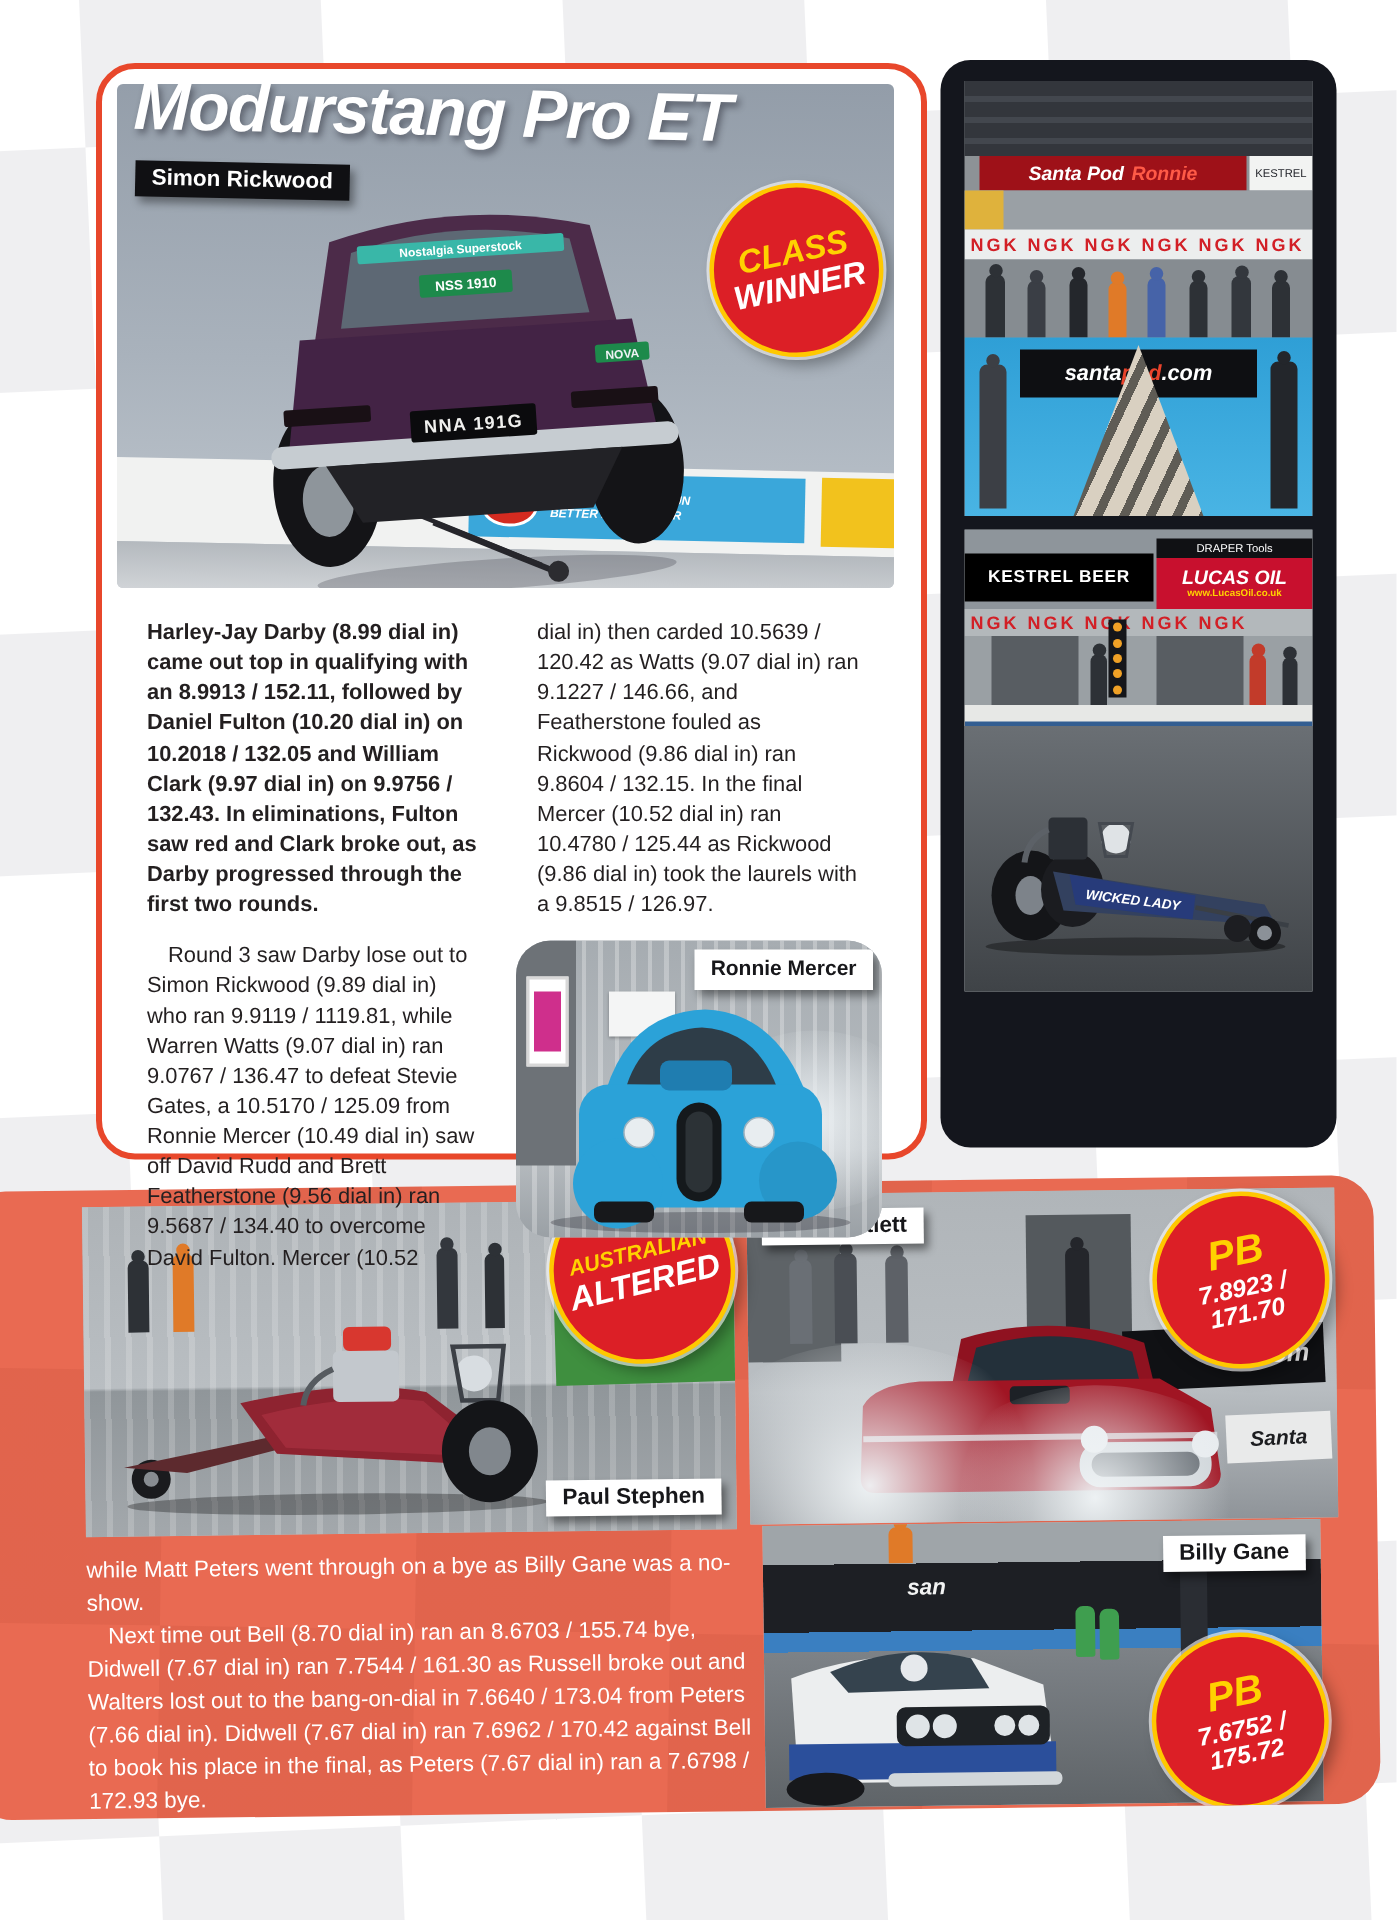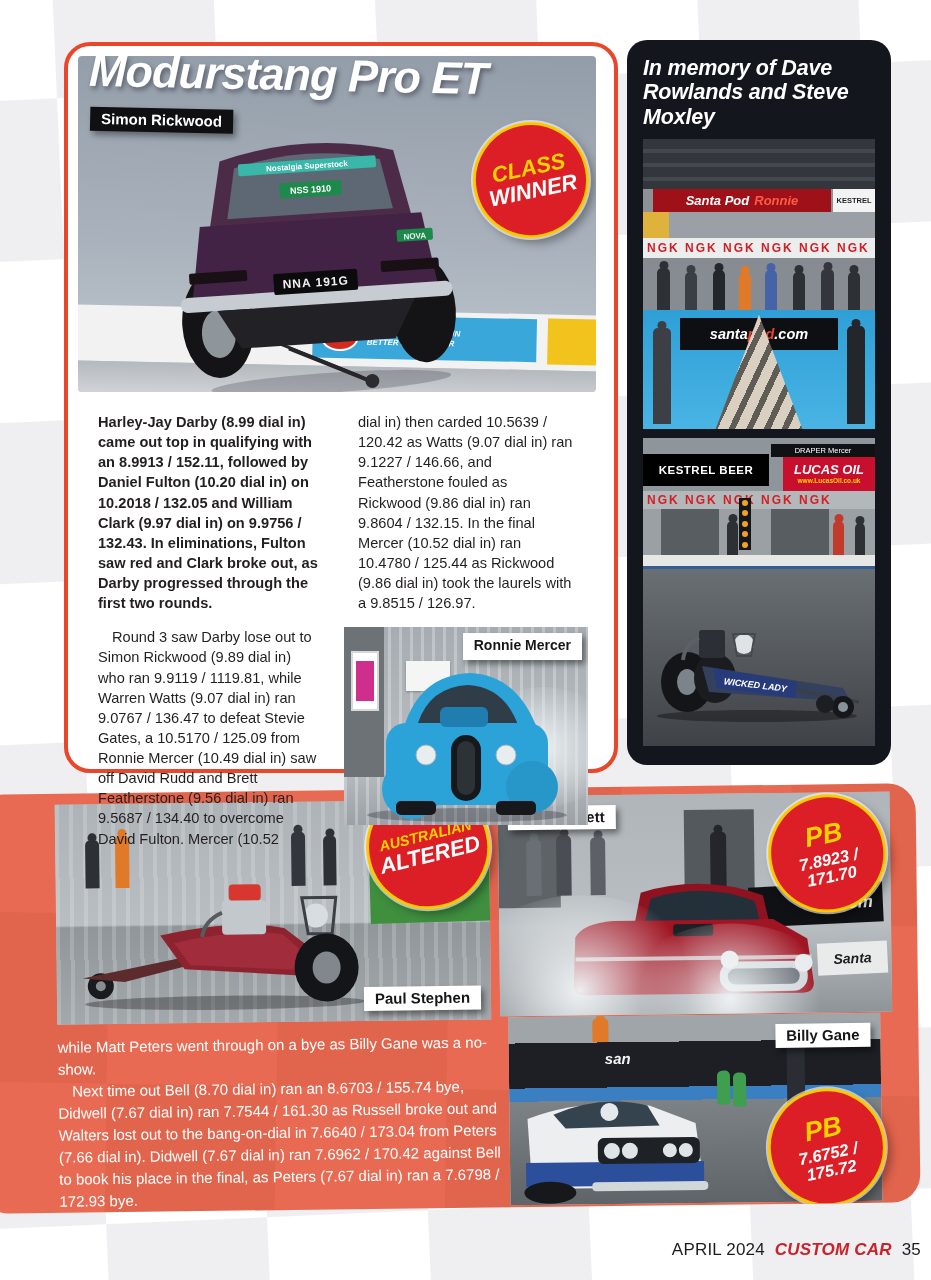--- a/index.html
+++ b/index.html
@@ -42,21 +42,21 @@
 
   .cols{position:absolute;top:352px;color:#231f20;font-size:14.6px;line-height:1.38;}
   .col-left{left:16px;width:250px;}
   .col-right{left:276px;width:244px;}
   .cols p{margin:14px;}
   .p-bold{font-weight:bold;}
   .p-indent{text-indent:14px;}
 
   
   .rm{position:relative;margin-top:8px;width:244px;height:198px;overflow:hidden;
-      background:#b9bec2;}
+      background:#b9bec2;border-radius:23px;}
   .rm-wall{position:absolute;inset:0;background:
       repeating-linear-gradient(90deg,rgba(255,255,255,.28) 0 3px,rgba(0,0,0,0) 3px 11px),
       linear-gradient(180deg,#a6acb1 0%,#b9bec2 70%,#9aa0a5 100%);}
   .rm-door{position:absolute;left:0;top:0;width:40px;height:150px;background:#6d7277;}
   .rm-pink{position:absolute;left:7px;top:24px;width:24px;height:56px;background:#fff;
       border:2px solid #d8d8d8;}
   .rm-pink i{position:absolute;inset:8px 3px 8px 3px;background:#cf2f8c;}
   .rm-fb{position:absolute;left:62px;top:34px;width:44px;height:30px;background:#f4f5f5;
       box-shadow:0 1px 2px rgba(0,0,0,.3);}
   .rm-smoke{position:absolute;right:-30px;top:60px;width:150px;height:120px;border-radius:50%;
@@ -70,21 +70,21 @@
   .mem-photo{position:relative;width:232px;overflow:hidden;background:#8d9296;margin-bottom:9px;}
   .m1{height:290px;}
   .m2{height:308px;}
   .tower{position:absolute;left:0;right:0;top:0;height:50px;background:
       repeating-linear-gradient(180deg,#33363c 0 10px,#43474e 10px 14px),#33363c;}
   .sign-red{position:absolute;left:10px;right:44px;top:50px;height:23px;background:#9e1118;
       color:#fff;display:flex;align-items:center;justify-content:center;gap:5px;
       font-style:italic;font-weight:bold;font-size:13px;}
   .sign-red .rw{color:#ff5a47;}
   .sign-kestrel{position:absolute;right:0;top:50px;width:42px;height:23px;background:#f2f3f2;
-      color:#23252b;font-size:7.5px;font-weight:bold;display:flex;align-items:center;
+      color:#23252b;font-size:7.5px;font-weight:normal;display:flex;align-items:center;
       justify-content:center;}
   .wallband{position:absolute;left:0;right:0;top:73px;height:26px;background:#9aa0a5;}
   .y-ad{position:absolute;left:0;top:0;width:26px;height:100%;background:#dfb23c;}
   .ngk-row{white-space:nowrap;overflow:hidden;color:#d21f26;font-weight:bold;
       letter-spacing:2px;font-size:12px;background:#eceeee;
       display:flex;align-items:center;padding-left:4px;}
   .m1 .ngk-row{position:absolute;left:0;right:0;top:99px;height:20px;}
   .crowdband{position:absolute;left:0;right:0;top:119px;height:52px;background:#868c91;}
   .bluepad{position:absolute;left:0;right:0;top:171px;bottom:0;
       background:linear-gradient(180deg,#2f9fd6,#49b4e4);}
@@ -97,21 +97,21 @@
       clip-path:polygon(50% 0,12% 100%,88% 100%);}
   .fig{position:absolute;background:#2d3136;border-radius:5px 5px 0 0;}
   .fig::before{content:"";position:absolute;top:-7px;left:50%;transform:translateX(-50%);
       width:9px;height:9px;border-radius:50%;background:inherit;}
 
   .m2 .banner-beer{position:absolute;left:0;top:16px;width:126px;height:32px;background:#000000;
       color:#fff;font-weight:bold;font-size:11.5px;display:flex;align-items:center;
       justify-content:center;letter-spacing:.5px;}
   .m2 .banner-tools{position:absolute;right:0;top:6px;width:104px;height:13px;background:#101114;
       color:#fff;font-size:7.5px;display:flex;align-items:center;justify-content:center;}
-  .m2 .banner-oil{position:absolute;right:0;top:19px;width:92px;height:34px;background:#c8102e;
+  .m2 .banner-oil{position:absolute;right:0;top:19px;width:104px;height:34px;background:#c8102e;
       color:#fff;font-style:italic;font-weight:bold;font-size:13px;display:flex;
       flex-direction:column;align-items:center;justify-content:center;line-height:1;}
   .m2 .banner-oil small{font-size:6.5px;color:#ffd200;font-style:normal;margin-top:2px;}
   .m2 .ngk-row{position:absolute;left:0;right:0;top:53px;height:18px;background:#b3b8bb;}
   .m2 .doors{position:absolute;left:0;right:0;top:71px;height:46px;background:#9aa0a4;}
   .m2 .door{position:absolute;background:#585d62;height:100%;width:58px;}
   .tree{position:absolute;left:96px;top:60px;width:12px;height:52px;background:#15161a;
       display:flex;flex-direction:column;align-items:center;justify-content:space-around;}
   .tree i{width:6px;height:6px;border-radius:50%;background:#f0a126;}
   .m2 .strip{position:absolute;left:0;right:0;top:117px;height:14px;background:#e7e8e6;
@@ -247,21 +247,20 @@
           <circle cx="154" cy="114" r="10" fill="#e8edf0" stroke="#9fb4c0"></circle>
           <rect x="44" y="160" width="40" height="14" rx="5" fill="#17181b"></rect>
           <rect x="144" y="160" width="40" height="14" rx="5" fill="#17181b"></rect>
         </svg>
         <div class="label-white" style="right:6px;top:6px;font-size:14px;">Ronnie Mercer</div>
       </div>
     </div>
   </div>
 
   <div class="lyr memorial">
-    <div class="mem-title">In memory of Dave Rowlands and Steve Moxley</div>
 
     <div class="mem-photo m1">
       <div class="tower"></div>
       <div class="sign-red">
         <span>Santa Pod</span>
         <span class="rw">Ronnie</span>
       </div>
       <div class="sign-kestrel">KESTREL</div>
       <div class="wallband">
         <div class="y-ad"></div>
@@ -285,21 +284,21 @@
         </div>
         <div class="wedge"></div>
         <div class="fig" style="left:10px;top:18px;width:18px;height:96px;background:#3c3f45;"></div>
         <div class="fig" style="right:10px;top:16px;width:18px;height:98px;background:#23262b;"></div>
       </div>
     </div>
 
     <div class="mem-photo m2">
       <div style="position:absolute;inset:0;background:#8e959b;"></div>
       <div class="banner-beer">KESTREL BEER</div>
-      <div class="banner-tools">DRAPER Mercer</div>
+      <div class="banner-tools">DRAPER Tools</div>
       <div class="banner-oil">
         <span>LUCAS OIL</span>
         <small>www.LucasOil.co.uk</small>
       </div>
       <div class="ngk-row">NGK NGK NGK NGK NGK</div>
       <div class="doors">
         <div class="door" style="left:18px;"></div>
         <div class="door" style="left:128px;"></div>
         <div class="fig" style="left:84px;top:12px;width:11px;height:34px;"></div>
         <div class="fig" style="left:190px;top:12px;width:11px;height:34px;background:#c23b2a;"></div>
@@ -427,19 +426,14 @@
       <span class="w" style="font-size:16.5px;">175.72</span>
     </div>
 
     <div class="otext">
       <p>while Matt Peters went through on a bye as Billy Gane was a no-show.</p>
       <p class="p-indent">Next time out Bell (8.70 dial in) ran an 8.6703 / 155.74 bye, Didwell (7.67 dial in) ran 7.7544 / 161.30 as Russell broke out and Walters lost out to the bang-on-dial in 7.6640 / 173.04 from Peters (7.66 dial in). Didwell (7.67 dial in) ran 7.6962 / 170.42 against Bell to book his place in the final, as Peters (7.67 dial in) ran a 7.6798 / 172.93 bye.</p>
       <p class="p-indent">A 7.6782 / 172.35 from Peters (7.67 dial in) then lost out to Didwell's 7.6865 / 161.87 on a 7.67 dial in.</p>
     </div>
   </div>
 
-  <div class="footer">
-    <span>APRIL 2024</span>
-    <span class="mag">CUSTOM CAR</span>
-    <span>35</span>
-  </div>
 
 </div>
 
 </body></html>

